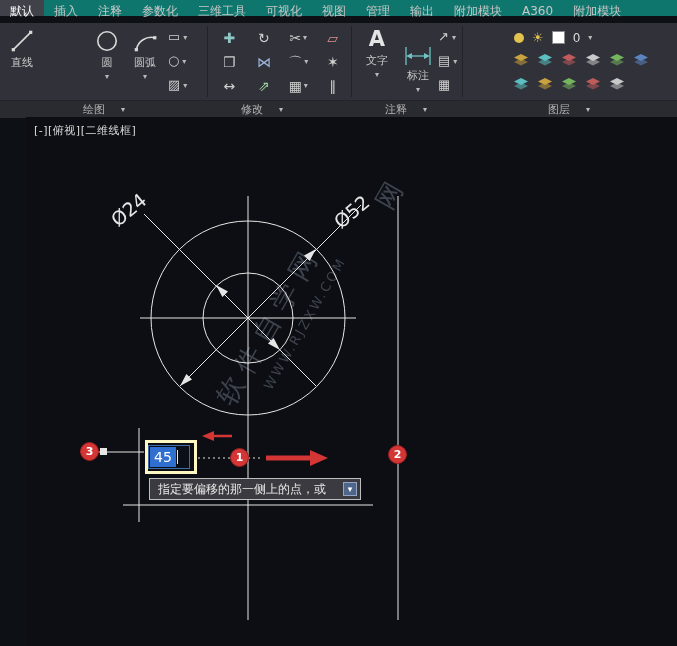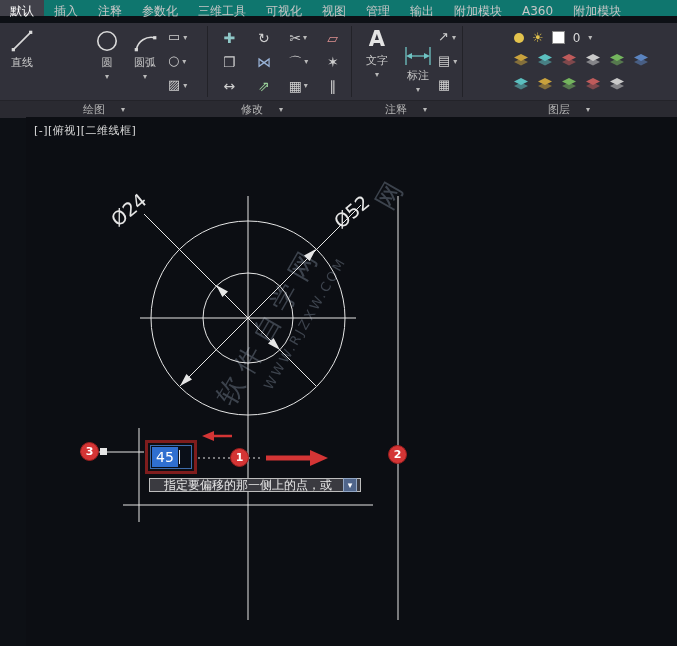--- a/index.html
+++ b/index.html
@@ -26,25 +26,25 @@
   .lrow{position:absolute;display:flex;align-items:center;}
   .bulb{width:10px;height:10px;border-radius:50%;background:#e3c34d;display:inline-block;}
   .sun{color:#e3c34d;font-size:13px;}
   .swatch{width:11px;height:11px;background:#ffffff;border:1px solid #888;display:inline-block;}
   .lyrnum{color:#d8d8d8;font-size:12px;}
   
   .canvas{position:absolute;top:117px;left:0;right:0;bottom:0;background:#0c0e13;margin-left:26px;}
   .vplabel{position:absolute;left:8px;top:6px;font-size:11px;color:#dcdcdc;letter-spacing:0.5px;}
   .dsvg{position:absolute;left:0;top:0;}
   .badge{position:absolute;width:19px;height:19px;border-radius:50%;background:#d43535;border:1px solid #9c1f1f;color:#fff;font-size:11px;font-weight:bold;display:flex;align-items:center;justify-content:center;box-sizing:border-box;}
-  .redbox{position:absolute;left:119px;top:323px;width:52px;height:34px;border:3px solid #7f1d1d;box-sizing:border-box;display:flex;align-items:center;justify-content:center;}
+  .redbox{position:absolute;left:119px;top:323px;width:52px;height:34px;border:3px solid #fef9c3;box-sizing:border-box;display:flex;align-items:center;}
   .dyninput{width:42px;height:24px;background:#0a0f18;border:1px solid #3d6cab;box-sizing:border-box;display:flex;align-items:center;padding-left:1px;}
   .sel{background:#2f6fd0;color:#ffffff;font-size:14px;line-height:20px;padding:0 4px;}
   .caret{width:1px;height:14px;background:#e8e8e8;margin-left:1px;}
-  .tooltip{position:absolute;left:123px;top:361px;width:212px;height:14px;background:#3a3a40;border:1px solid #bdbdbd;box-sizing:border-box;display:flex;align-items:center;color:#e8e8e8;font-size:12px;padding-left:14px;gap:6px;}
+  .tooltip{position:absolute;left:123px;top:361px;width:212px;height:22px;background:#3a3a40;border:1px solid #bdbdbd;box-sizing:border-box;display:flex;align-items:center;color:#e8e8e8;font-size:12px;padding-left:8px;gap:6px;}
   .tt-ico{margin-left:auto;margin-right:3px;width:14px;height:14px;background:#50658a;border:1px solid #93a7c4;color:#fff;font-size:9px;line-height:12px;text-align:center;box-sizing:border-box;}
   .watermark{position:absolute;left:160px;top:148px;width:245px;height:90px;transform:rotate(-60deg);color:rgba(128,140,158,0.42);pointer-events:none;}
   .wm1{font-size:27px;letter-spacing:9px;white-space:nowrap;display:block;}
   .wm2{font-size:13px;letter-spacing:2.5px;white-space:nowrap;display:block;margin-top:5px;margin-left:34px;}
   .wmpart{position:absolute;left:348px;top:58px;width:34px;height:34px;transform:rotate(-60deg);font-size:26px;color:rgba(128,140,158,0.42);pointer-events:none;}
   .lyr{display:inline-block;}
 </style>
 </head>
 <body>
 

